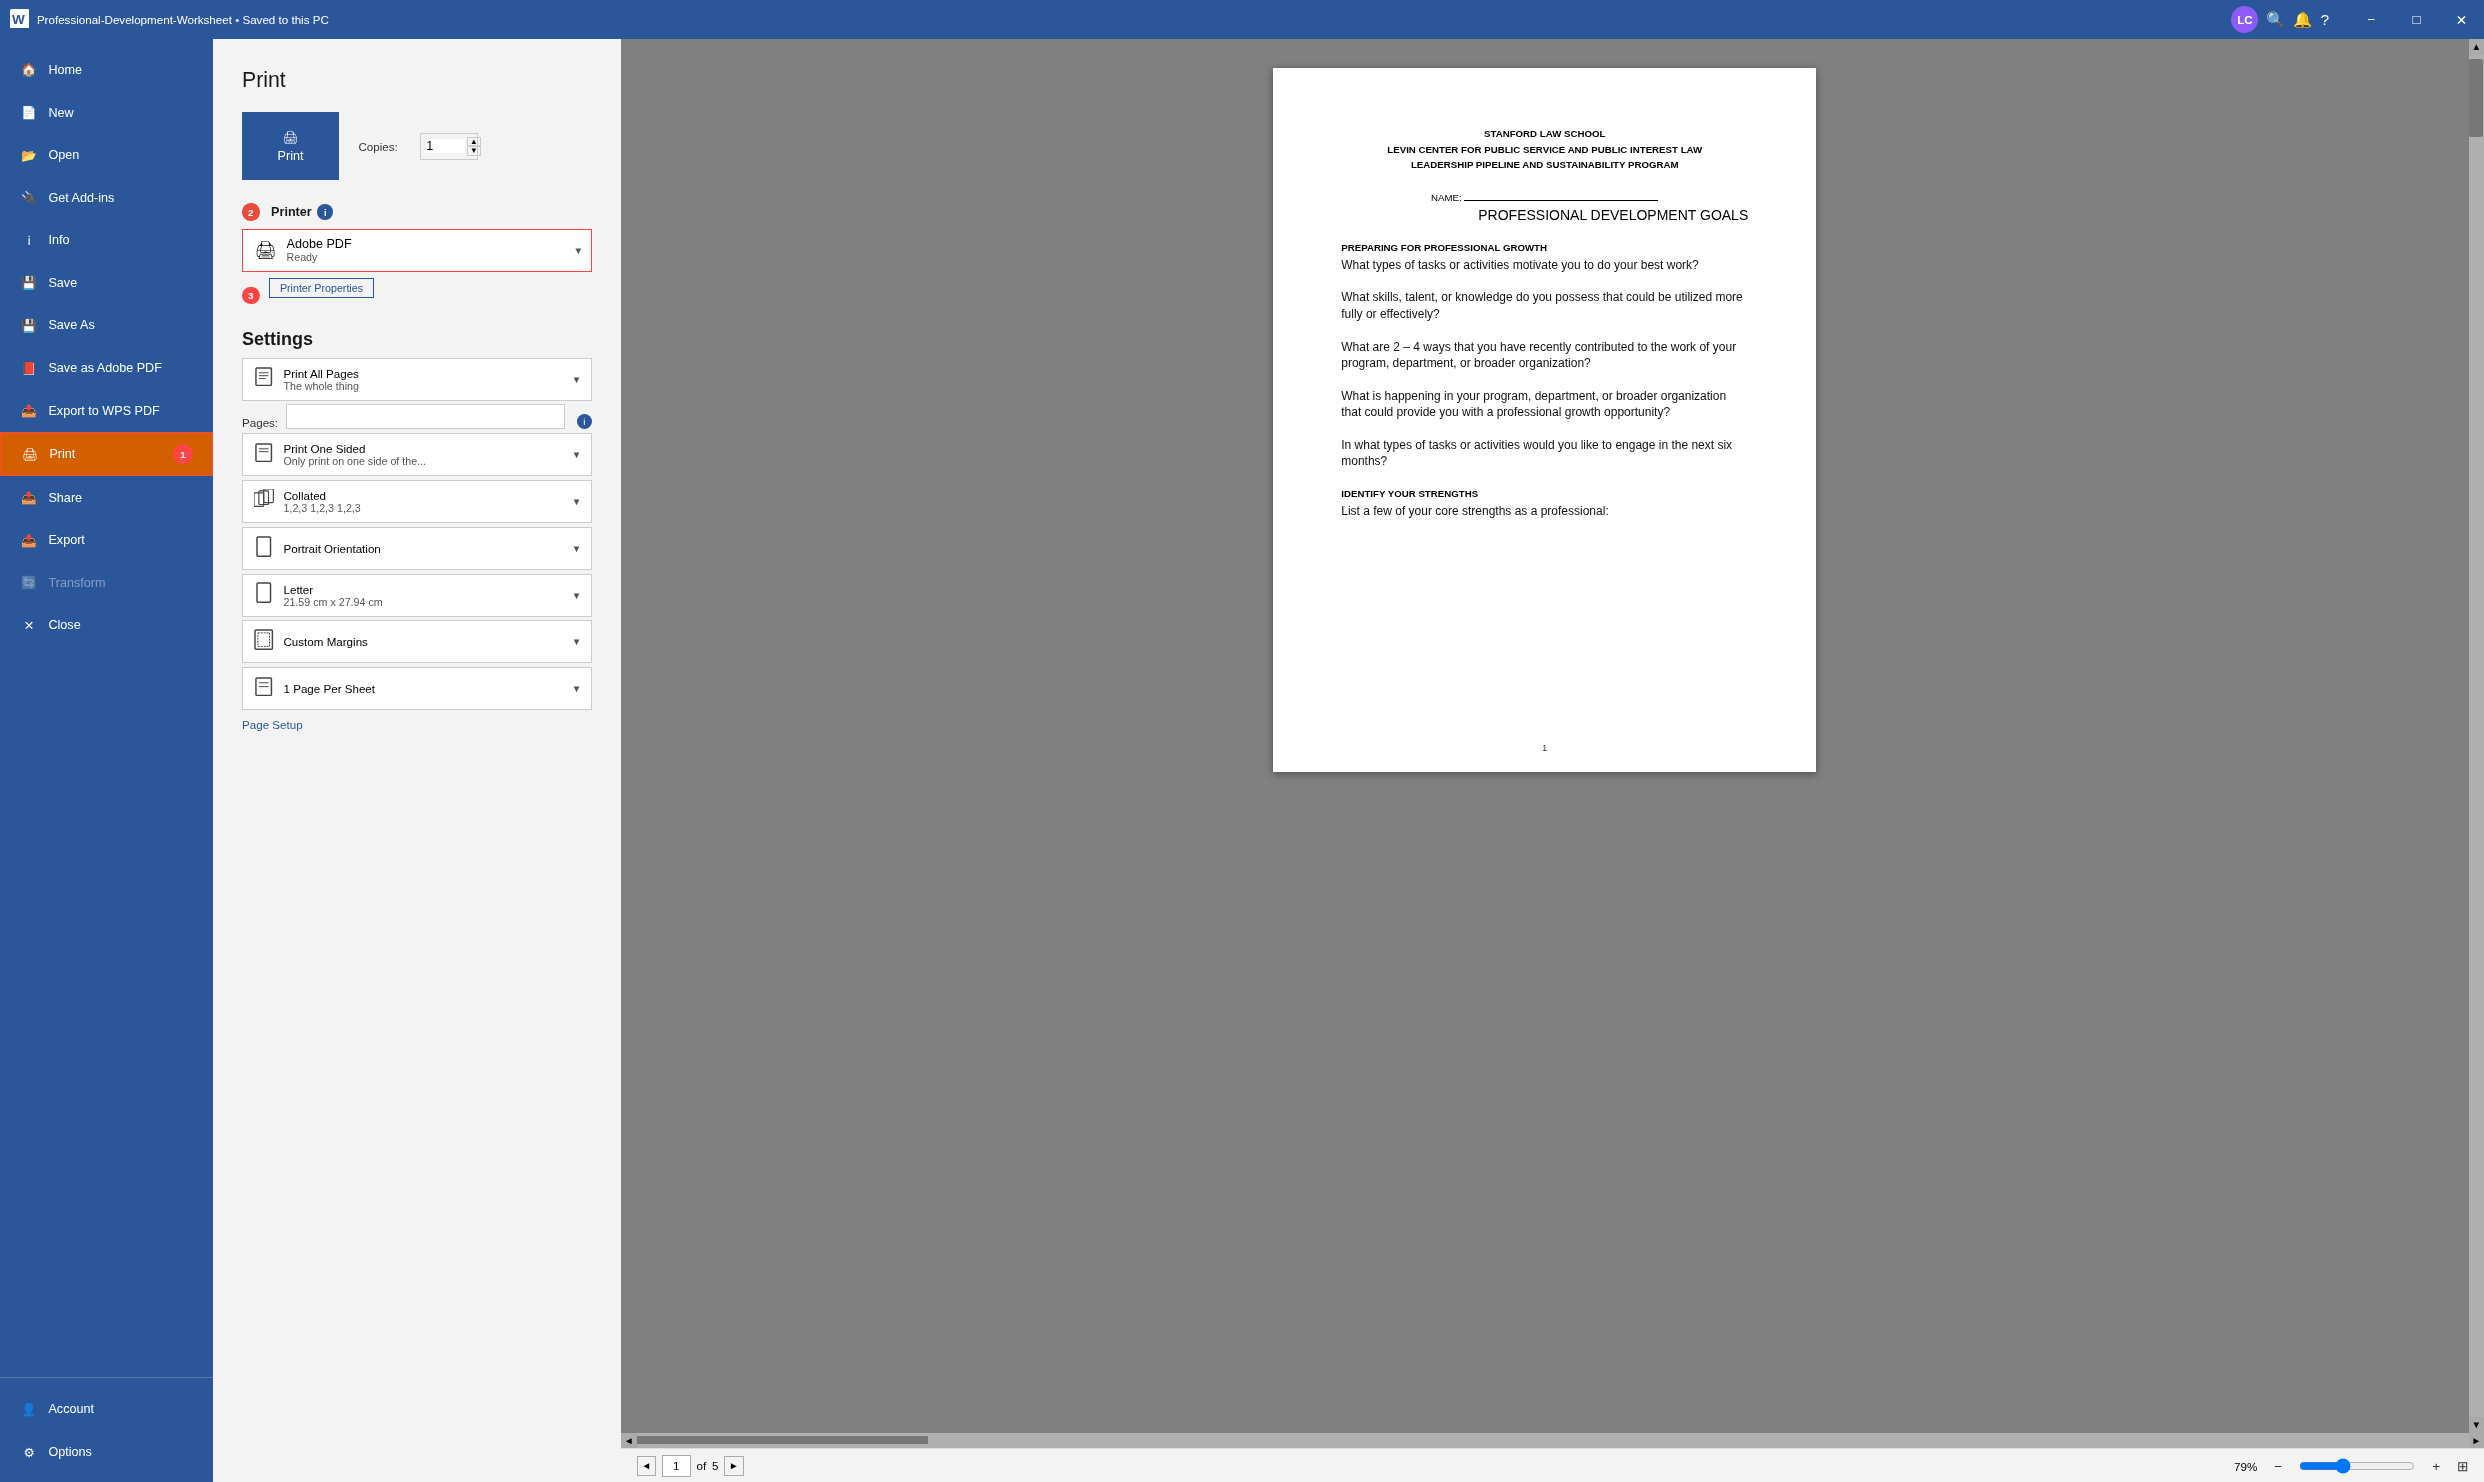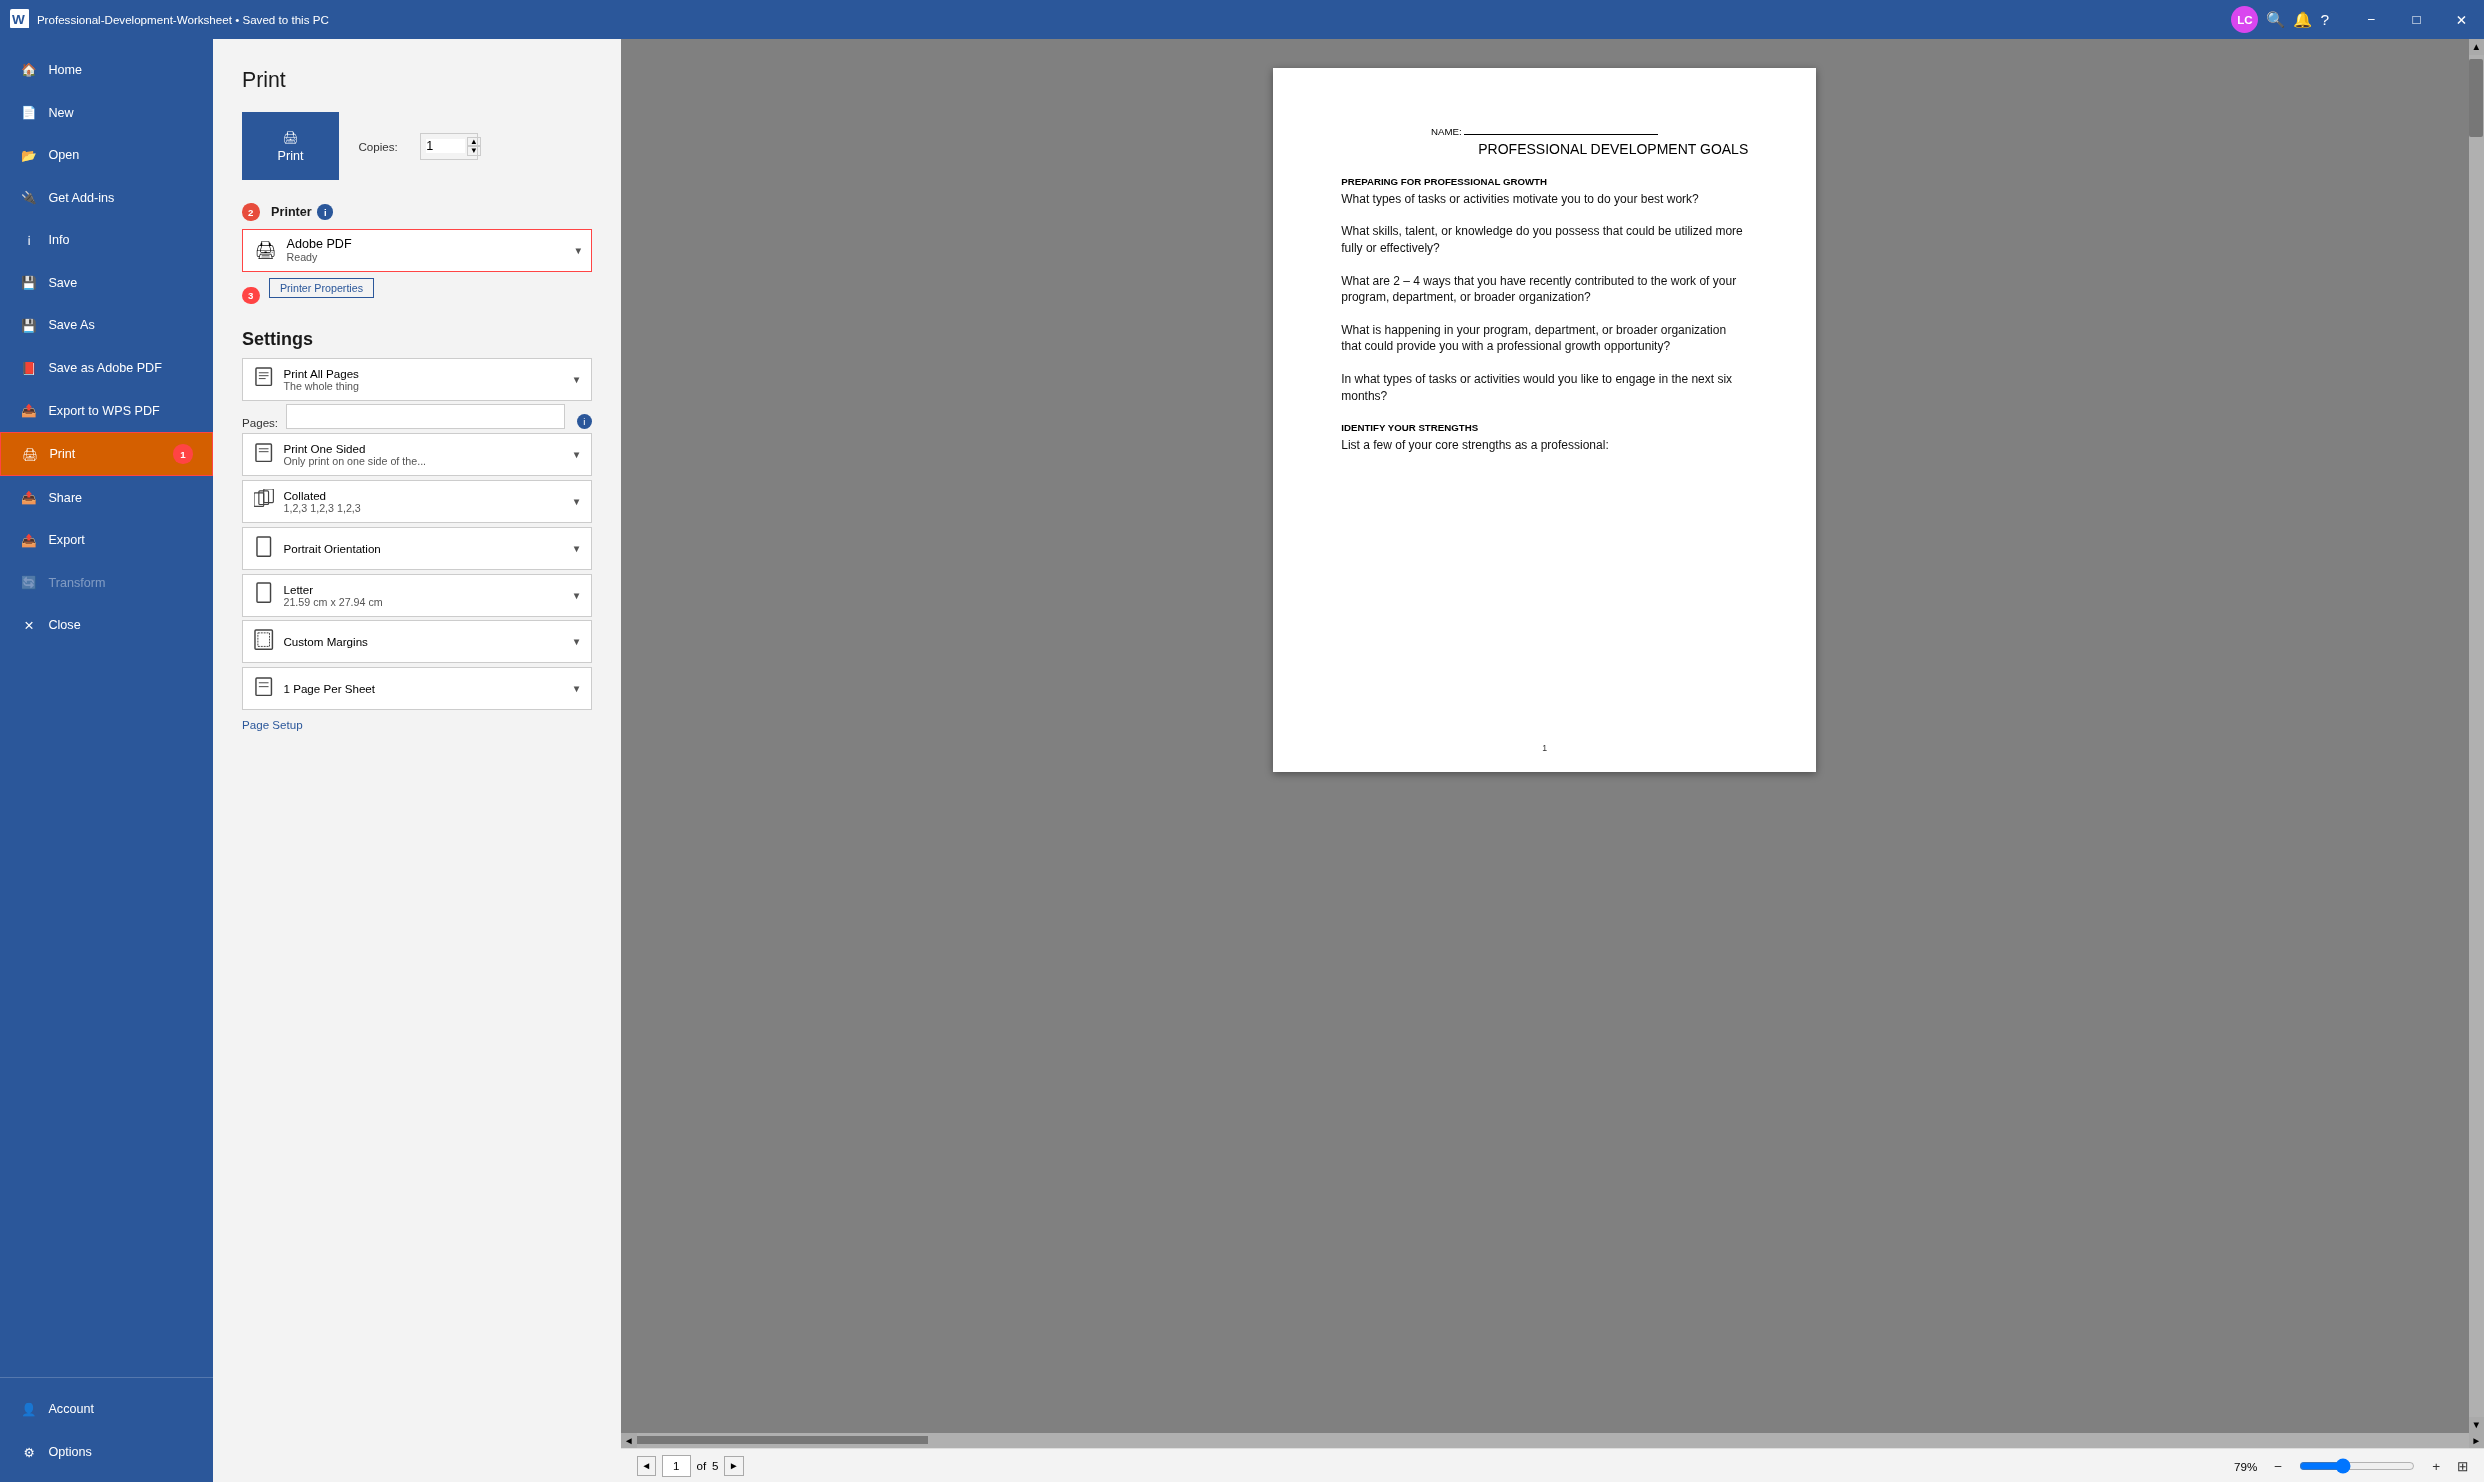--- a/index.html
+++ b/index.html
@@ -12,21 +12,21 @@
       display: flex;
       align-items: center;
       padding: 0 9.7px;
       color: white;
       font-size: 11.6px;
       position: relative;
     }
     .titlebar-controls { display: flex; gap: 0; position: absolute; right: 0; top: 0; height: 39px; }
     .titlebar-btn { width: 45px; height: 39px; display: flex; align-items: center; justify-content: center; color: white; font-size: 13.6px; cursor: pointer; background: transparent; border: none; }
     .titlebar-right-icons { display: flex; align-items: center; gap: 7.8px; position: absolute; right: 155px; top: 0; height: 39px; }
-    .avatar-circle { width: 27px; height: 27px; border-radius: 50%; background: #d946ef; color: white; display: flex; align-items: center; justify-content: center; font-size: 11.6px; font-weight: bold; }
+    .avatar-circle { width: 27px; height: 27px; border-radius: 50%; background: #8b5cf6; color: white; display: flex; align-items: center; justify-content: center; font-size: 11.6px; font-weight: bold; }
 
     
     .app-body { display: flex; height: calc(1483px - 39px); }
 
     
     .sidebar { width: 213px; background: #2b579a; display: flex; flex-direction: column; color: white; flex-shrink: 0; }
     .sidebar-top { padding: 9.7px 0 9.7px 0; }
     .sidebar-item { display: flex; align-items: center; padding: 11.6px 19.4px; cursor: pointer; color: white; font-size: 12.6px; gap: 9.7px; }
     .sidebar-item.highlighted { background: #d65d0e; border: 1.9px solid #ff4444; }
     .sidebar-icon { width: 19.4px; height: 19.4px; display: flex; align-items: center; justify-content: center; flex-shrink: 0; }
@@ -345,20 +345,25 @@
 
           <a class="page-setup-link">Page Setup</a>
         </div>
       </div>
 
       <div style="flex:1; display:flex; flex-direction:column; background:#808080; position:relative;">
         <div style="flex:1; overflow:hidden; display:flex; position:relative;">
 
           <div style="flex:1; display:flex; flex-direction:column; align-items:center; justify-content:flex-start; padding:29px 19.4px; overflow-y:auto;">
             <div class="document-page">
+              <div class="doc-title-center">
+                <div>STANFORD LAW SCHOOL</div>
+                <div>LEVIN CENTER FOR PUBLIC SERVICE AND PUBLIC INTEREST LAW</div>
+                <div>LEADERSHIP PIPELINE AND SUSTAINABILITY PROGRAM</div>
+              </div>
               <div class="doc-name-line">
                 <span>NAME:</span>
                 <span class="doc-name-underline"></span>
               </div>
               <div class="doc-dev-goals">PROFESSIONAL DEVELOPMENT GOALS</div>
 
               <div class="doc-section-title">PREPARING FOR PROFESSIONAL GROWTH</div>
               <div class="doc-question">What types of tasks or activities motivate you to do your best work?</div>
               <div class="doc-question">What skills, talent, or knowledge do you possess that could be utilized more fully or effectively?</div>
               <div class="doc-question">What are 2 – 4 ways that you have recently contributed to the work of your program, department, or broader organization?</div>

